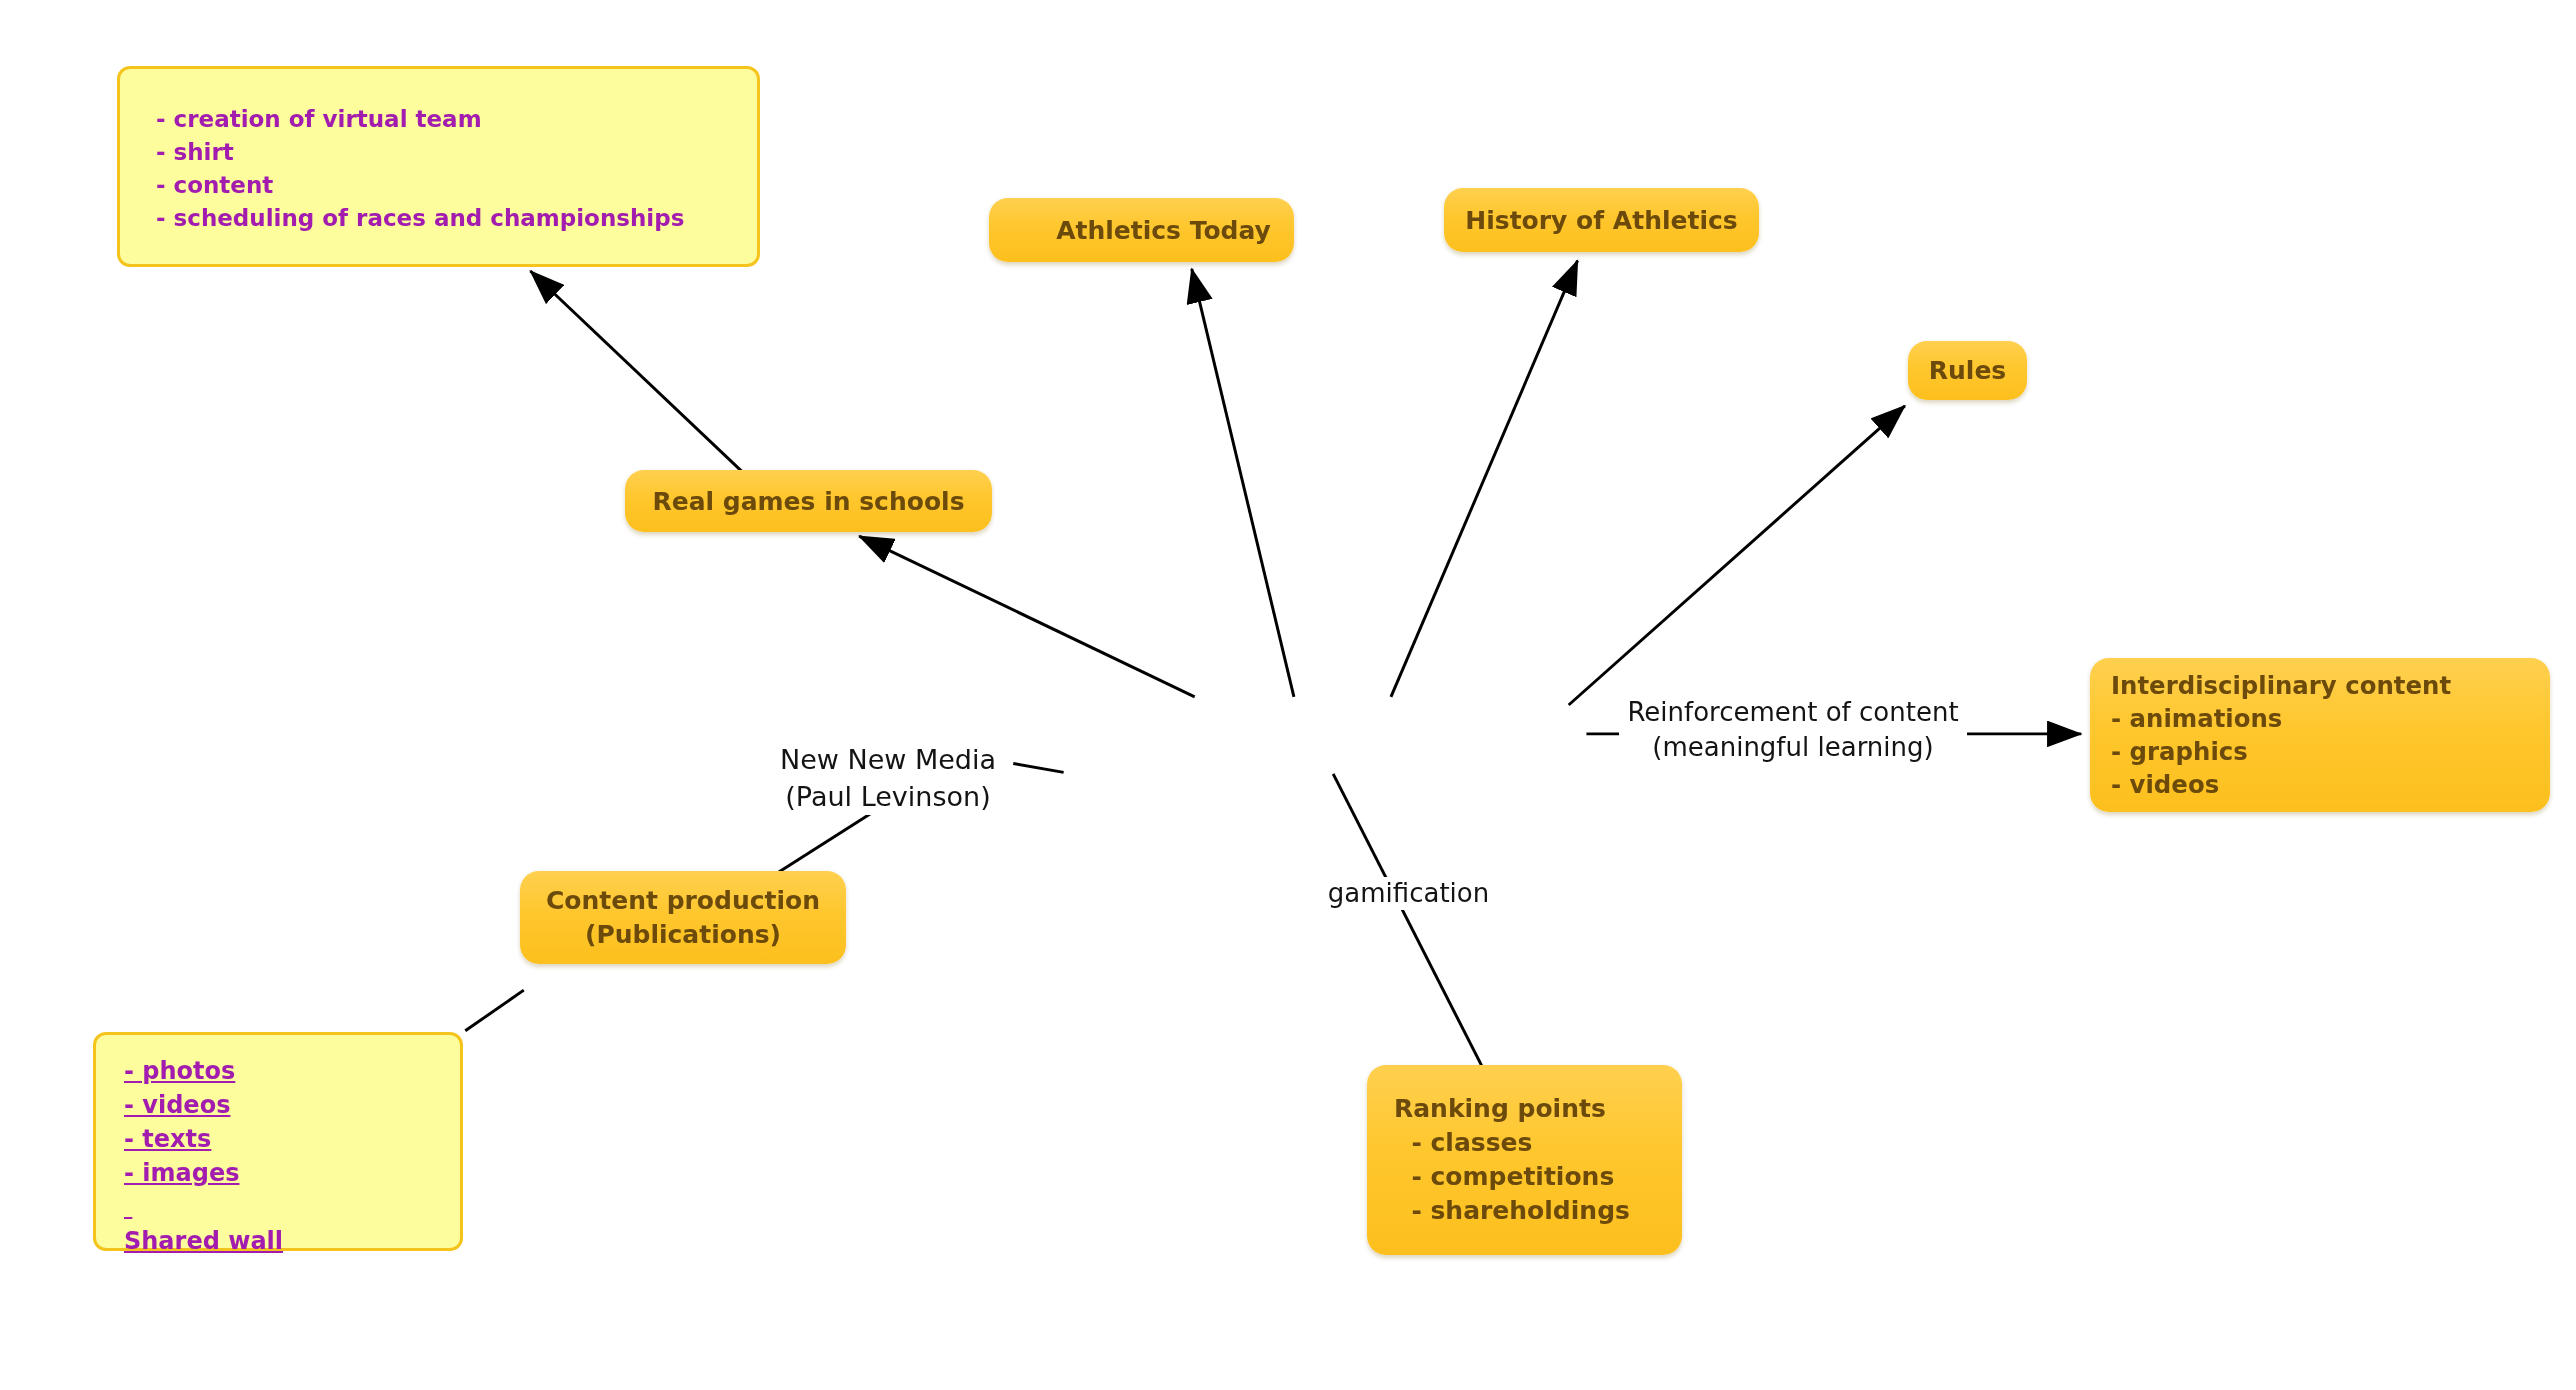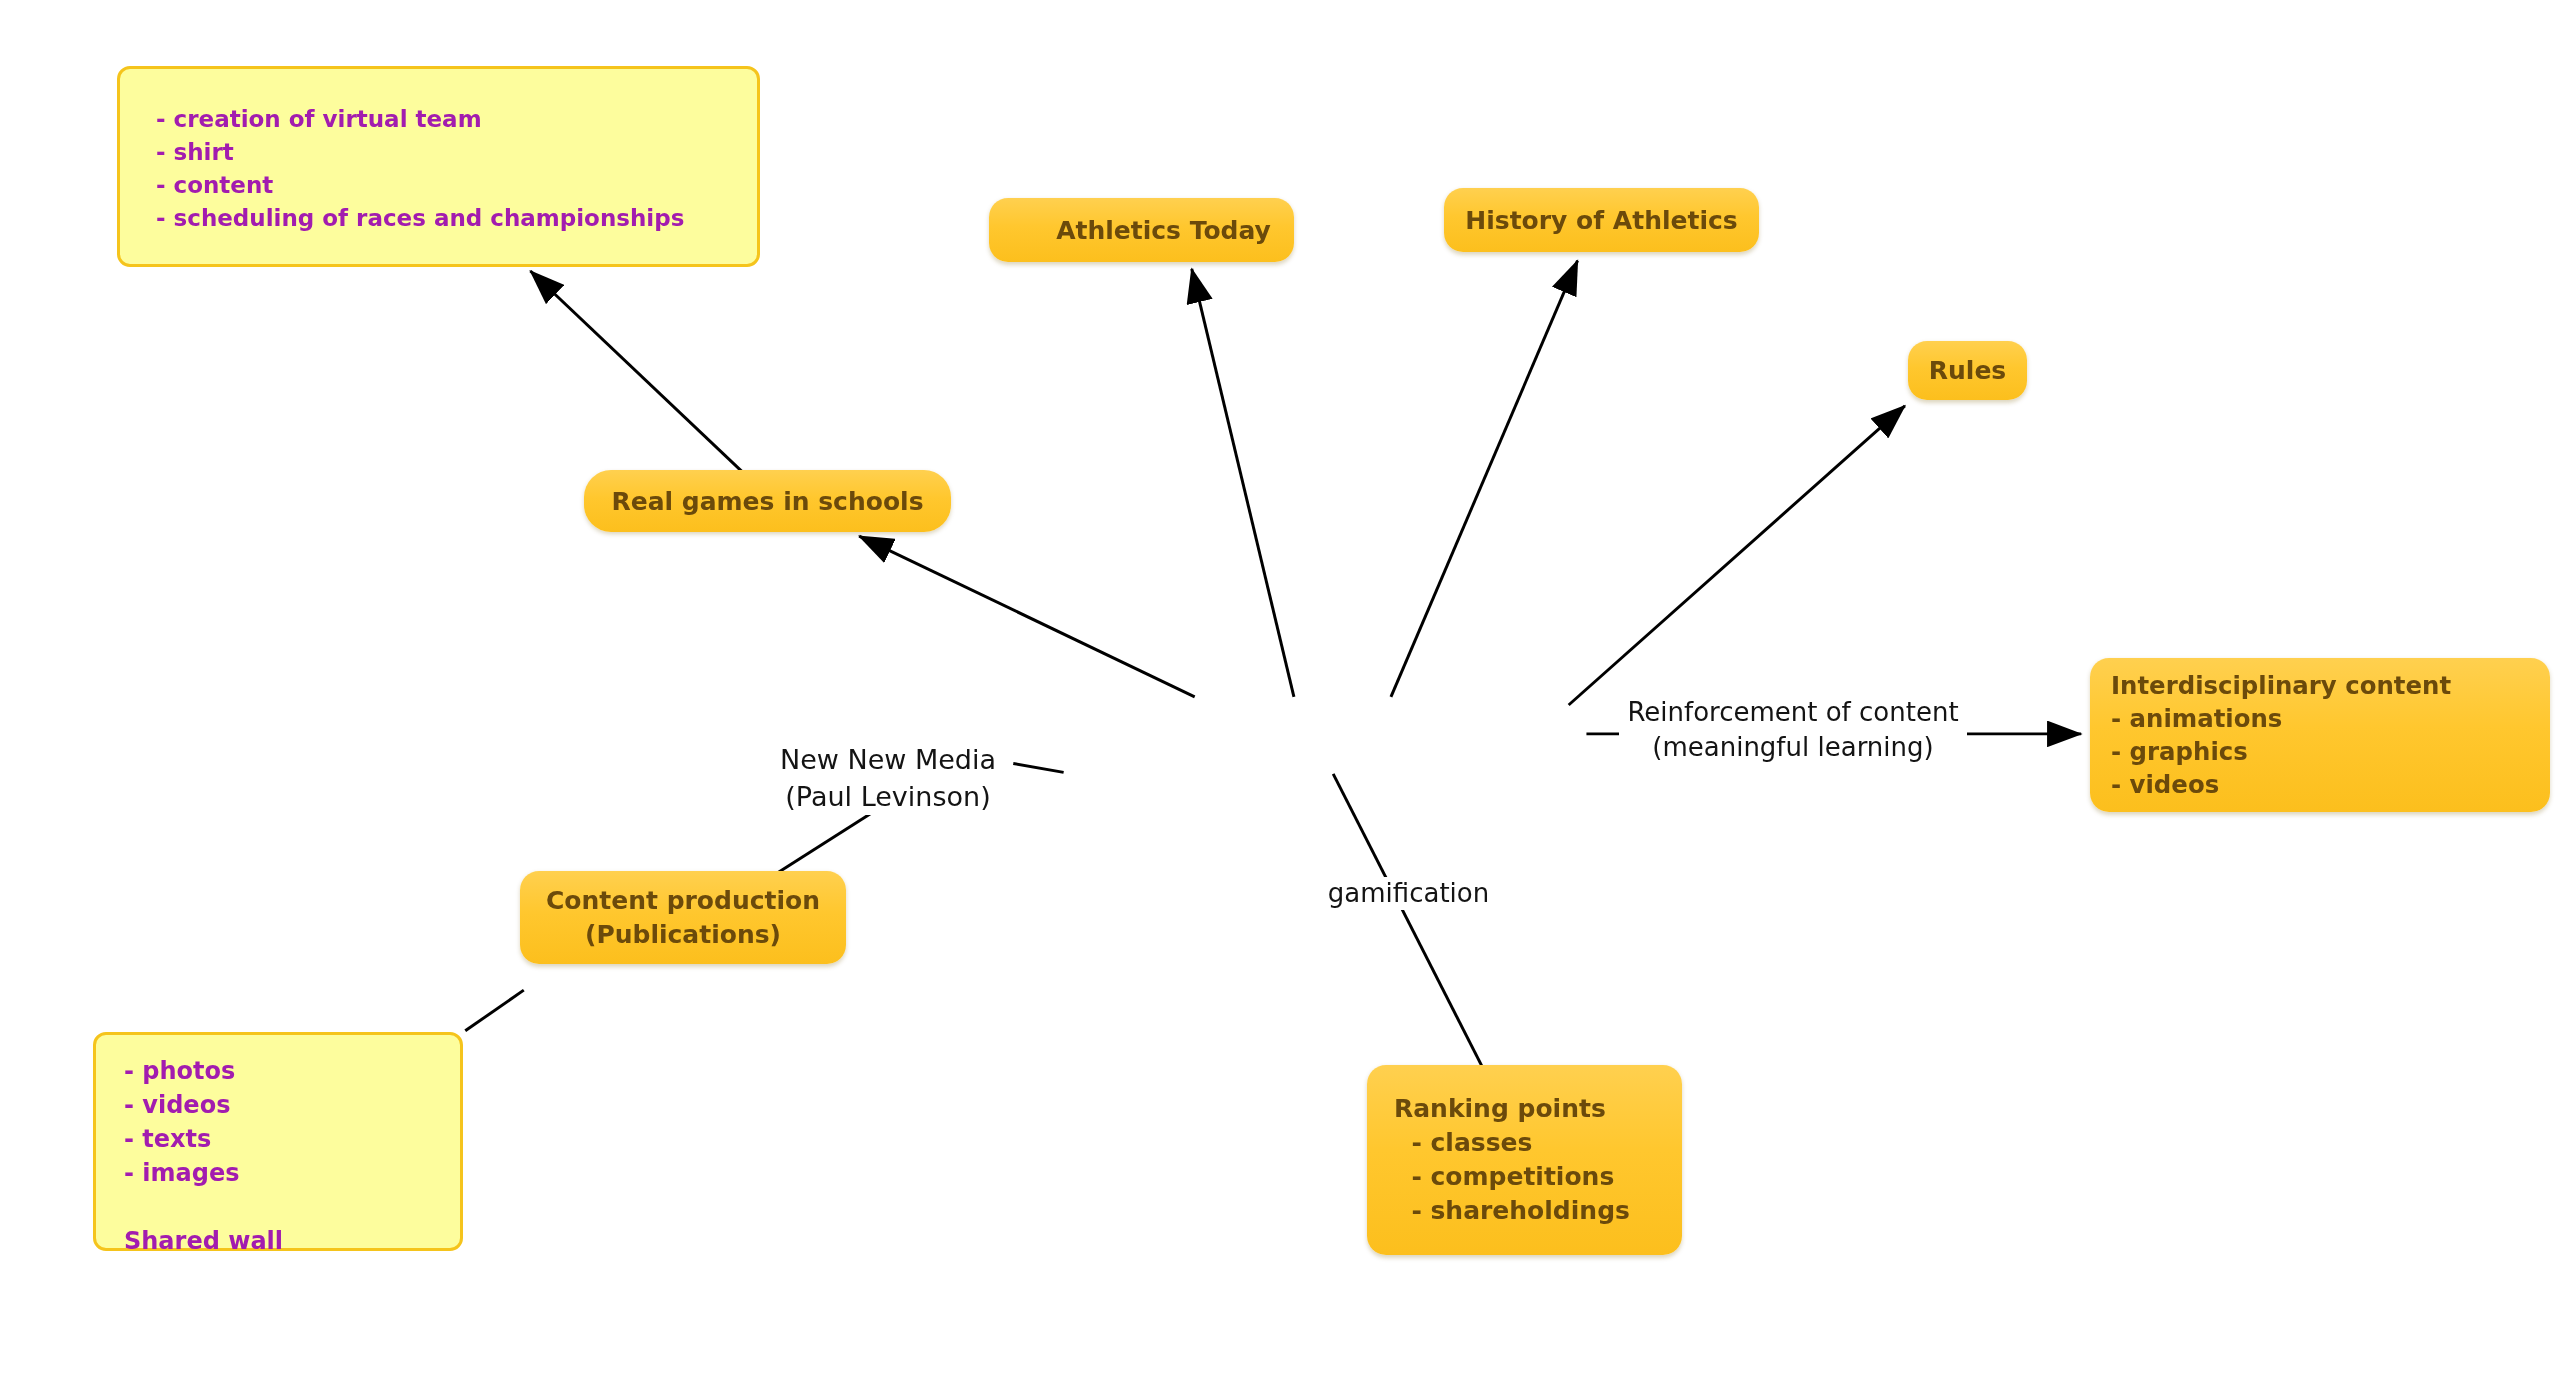--- a/index.html
+++ b/index.html
@@ -100,21 +100,21 @@
   </div>
 
   <div class="node center-text" style="left:1444px;top:188px;width:315px;height:64px;font-size:25px;">
     <span>History of Athletics</span>
   </div>
 
   <div class="node center-text" style="left:1908px;top:341px;width:119px;height:59px;font-size:25px;">
     <span>Rules</span>
   </div>
 
-  <div class="node center-text" style="left:584px;top:470px;width:367px;height:62px;font-size:25px;border-radius:27px;">
+  <div class="node center-text" style="left:625px;top:470px;width:367px;height:62px;font-size:25px;">
     <span>Real games in schools</span>
   </div>
 
   <div class="node" style="left:2090px;top:658px;width:460px;height:154px;font-size:24.4px;line-height:33px;padding:12px 15px 12px 21px;">
       <div class="line">Interdisciplinary content</div>
       <div class="line">- animations</div>
       <div class="line">- graphics</div>
       <div class="line">- videos</div>
     </div>
 
@@ -130,21 +130,21 @@
       <div class="line">  - shareholdings</div>
     </div>
 
   <div class="note" style="left:117px;top:66px;width:643px;height:201px;font-size:23px;line-height:33px;padding:34px 15px 0 36px;">
       <div class="line">- creation of virtual team</div>
       <div class="line">- shirt</div>
       <div class="line">- content</div>
       <div class="line">- scheduling of races and championships</div>
     </div>
 
-  <div class="note" style="left:93px;top:1032px;width:370px;height:219px;font-size:24px;line-height:34px;padding:19px 15px 0 28px;">
+  <div class="note" style="left:93px;top:1032px;width:370px;height:219px;font-size:24px;line-height:34px;padding:19px 15px 0 28px;text-decoration:underline;">
       <div class="line">- photos</div>
       <div class="line">- videos</div>
       <div class="line">- texts</div>
       <div class="line">- images</div>
       <div class="line">&nbsp;</div>
       <div class="line">Shared wall</div>
     </div>
 
 </div>
 

